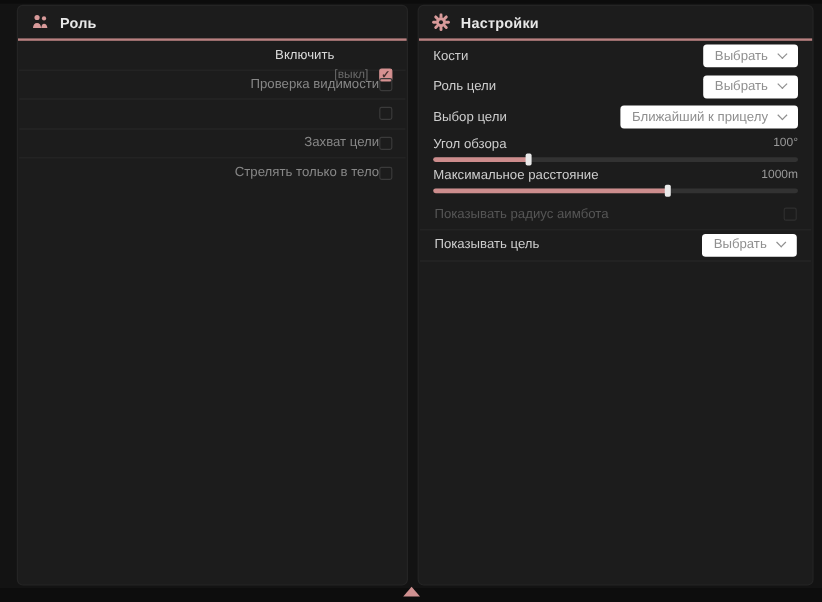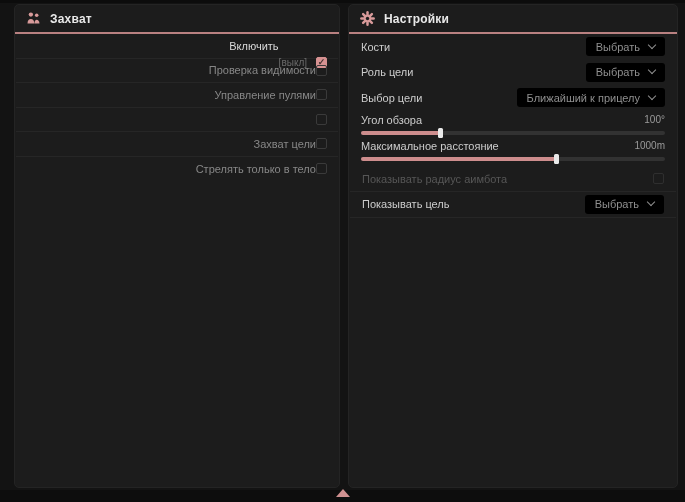--- a/index.html
+++ b/index.html
@@ -48,21 +48,21 @@
 
   
   .s-row {
     height:25.5px; display:flex; align-items:center; justify-content:space-between;
     padding:4px 12px;
   }
   .s-label { font-size:11px; color:#cdcdcd; }
   .s-label.disabled { color:#565656; }
   .dropdown {
     display:flex; align-items:center; gap:9px;
-    background:#000000; border-radius:3px; height:19px; padding:0 10px;
+    background:#ffffff; border-radius:3px; height:19px; padding:0 10px;
     cursor:default;
   }
   .dd-text { font-size:11px; color:#8f8f8f; }
   .chev {
     width:6px; height:6px; margin-top:-4px;
     border-right:1.5px solid #8f8f8f; border-bottom:1.5px solid #8f8f8f;
     transform:rotate(45deg);
   }
   .slider-row { padding:3px 12px 0; height:26px; }
   .slider-top { display:flex; align-items:flex-start; justify-content:space-between; height:13px; }
@@ -88,42 +88,38 @@
     <span class="hicon">
       <svg width="15" height="15" viewBox="0 0 16 16">
         <g fill="#d89a9a">
           <circle cx="5.2" cy="3.8" r="2.3"></circle>
           <path d="M1.6 13.2c0-3 1.6-4.6 3.6-4.6s3.6 1.6 3.6 4.6z"></path>
           <circle cx="11.4" cy="4.6" r="1.9"></circle>
           <path d="M8.9 13.2c.2-2.6 1.2-3.9 2.5-3.9 1.5 0 2.8 1.3 3 3.9z"></path>
         </g>
       </svg>
     </span>
-    <span class="panel-title">Захват</span>
+    <span class="panel-title">Роль</span>
   </div>
 
   <div class="g-row">
     <span class="g-label bright">Включить</span>
     <span class="row-right">
       <span class="hint">[выкл]</span>
       <span class="checkbox checked">
         <span class="check">✓</span>
       </span>
     </span>
   </div>
 
   <div class="g-row">
     <span class="g-label">Проверка видимости</span>
     <span class="checkbox"></span>
   </div>
 
-  <div class="g-row">
-    <span class="g-label">Управление пулями</span>
-    <span class="checkbox"></span>
-  </div>
 
   <div class="g-row">
     <span class="checkbox"></span>
   </div>
 
   <div class="g-row">
     <span class="g-label">Захват цели</span>
     <span class="checkbox"></span>
   </div>
 

